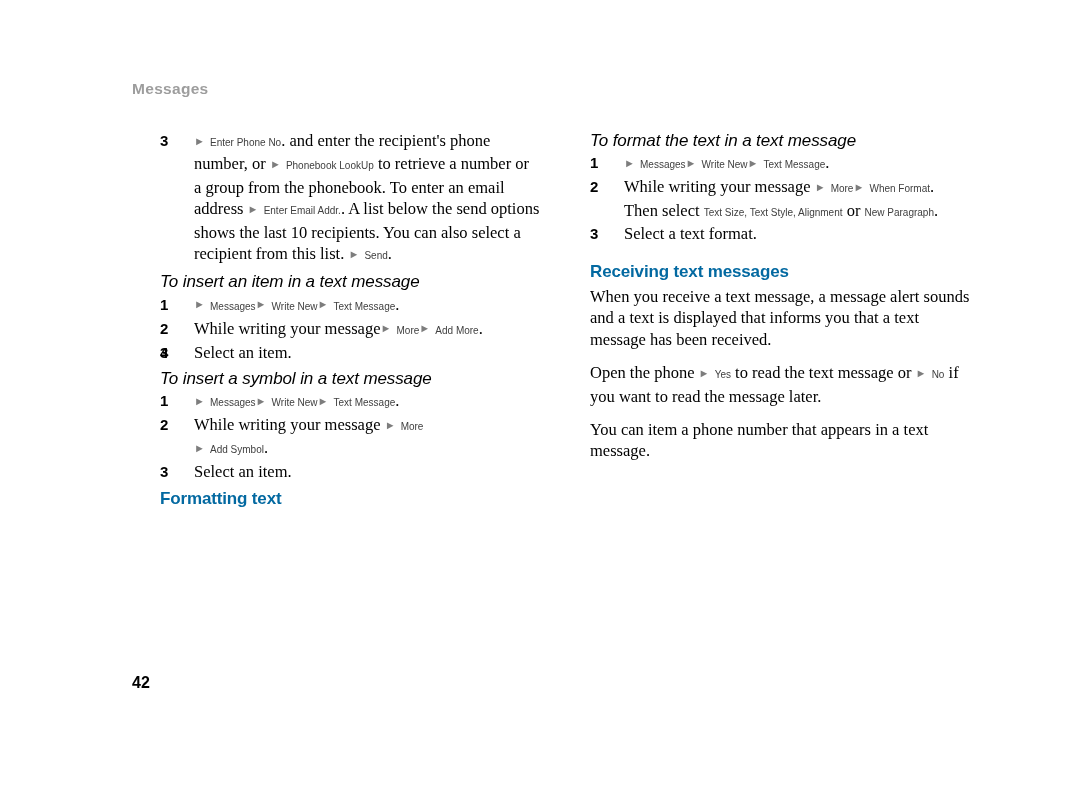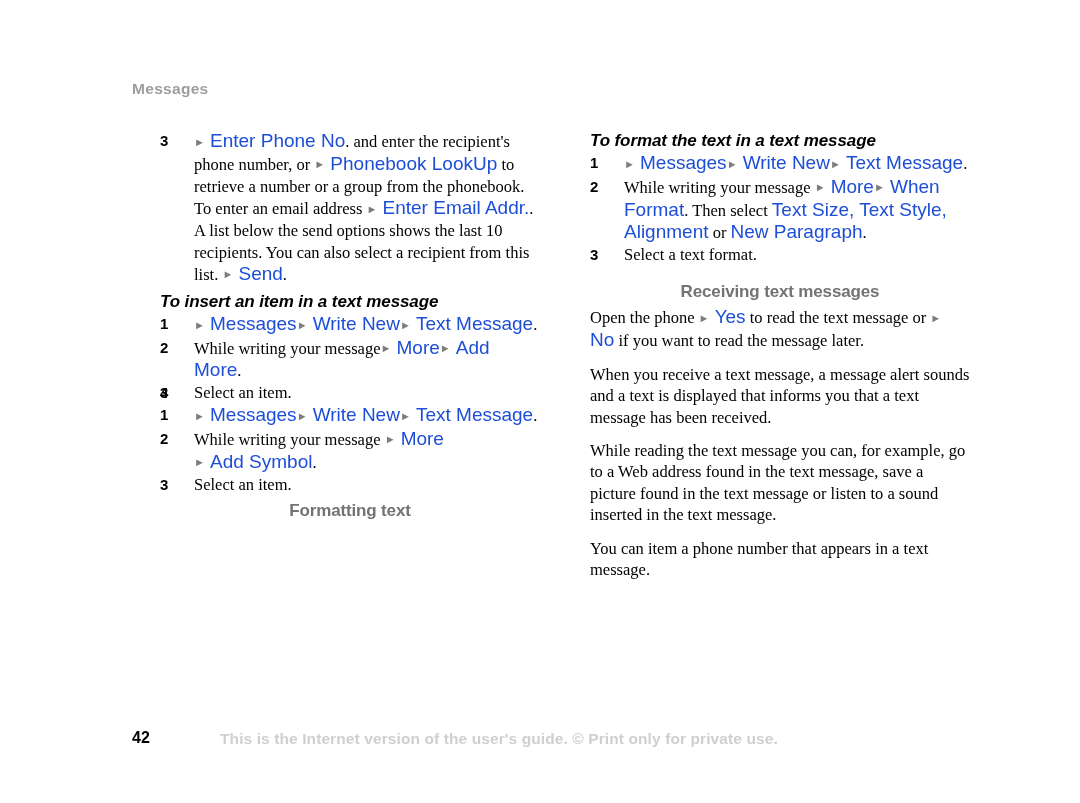--- a/index.html
+++ b/index.html
@@ -37,37 +37,36 @@
     position: absolute;
     top: 130px;
     width: 380px;
   }
   .col-left  { left: 160px; }
   .col-right { left: 590px; }
 
   
   .proc-heading {
     font-family: "Liberation Sans", sans-serif;
-    font-weight: bold;
+    font-weight: normal;
     font-style: italic;
     font-size: 17px;
     color: #000;
     margin: 0 0 1px 0;
     letter-spacing: -0.1px;
     line-height: 1.25;
   }
   .sec-heading {
     font-family: "Liberation Sans", sans-serif;
     font-weight: bold;
     font-size: 17px;
-    color: #737373;
+    color: #0369a1;
     margin: 0 0 3px 0;
     letter-spacing: -0.15px;
     line-height: 1.3;
-    text-align: center;
   }
   .space-before { margin-top: 5px; }
   .space-before-sm { margin-top: 16px; }
 
   
   ol.steps {
     list-style: none;
     margin: 0;
     padding: 0;
   }
@@ -92,22 +91,22 @@
   p.body {
     font-size: 16.5px;
     line-height: 21.4px;
     margin: 0 0 12px 0;
   }
   p.body.tight { margin-bottom: 0; }
 
   
   .ui {
     font-family: "Liberation Sans", sans-serif;
-    font-size: 19px;
-    color: #1d4ed8;
+    font-size: 10px;
+    color: #404040;
     font-weight: normal;
   }
   .arrow {
     font-family: "Liberation Sans", sans-serif;
     font-size: 11px;
     color: #7d7d7d;
     vertical-align: 1.5px;
     padding-right: 1px;
   }
 
@@ -125,21 +124,21 @@
   .key-icon svg {
     position: absolute;
     left: 2.5px;
     top: 4px;
   }
 
   
   .footer {
     position: absolute;
     left: 0;
-    top: 729px;
+    top: 674px;
     width: 928px;
     height: 30px;
   }
   .page-number {
     position: absolute;
     left: 132px;
     top: 0;
     font-family: "Liberation Sans", sans-serif;
     font-weight: bold;
     font-size: 16px;
@@ -184,20 +183,21 @@
       </li>
       <li>
         <span class="num">3</span>
       </li>
       <li>
         <span class="num">4</span>
         <span class="rich">Select an item.</span>
       </li>
     </ol>
 
+    <div class="proc-heading space-before">To insert a symbol in a text message</div>
     <ol class="steps">
       <li>
         <span class="num">1</span>
         <span class="rich"><span class="arrow">►</span> <span class="ui">Messages</span><span class="arrow">►</span> <span class="ui">Write New</span><span class="arrow">►</span> <span class="ui">Text Message</span>.</span>
       </li>
       <li>
         <span class="num">2</span>
         <span class="rich">While writing your message <span class="arrow">►</span> <span class="ui">More</span><br><span class="arrow">►</span> <span class="ui">Add Symbol</span>.</span>
       </li>
       <li>
@@ -222,26 +222,24 @@
         <span class="num">2</span>
         <span class="rich">While writing your message <span class="arrow">►</span> <span class="ui">More</span><span class="arrow">►</span> <span class="ui">When Format</span>. Then select <span class="ui">Text Size, Text Style, Alignment</span> or <span class="ui">New Paragraph</span>.</span>
       </li>
       <li>
         <span class="num">3</span>
         <span class="rich">Select a text format.</span>
       </li>
     </ol>
 
     <div class="sec-heading space-before-sm">Receiving text messages</div>
+    <p class="body">When you receive a text message, a message alert sounds and a text is displayed that informs you that a text message has been received.</p>
     <p class="body">Open the phone <span class="arrow">►</span> <span class="ui">Yes</span> to read the text message or <span class="arrow">►</span> <span class="ui">No</span> if you want to read the message later.</p>
-    <p class="body">When you receive a text message, a message alert sounds and a text is displayed that informs you that a text message has been received.</p>
-    <p class="body">While reading the text message you can, for example, go to a Web address found in the text message, save a picture found in the text message or listen to a sound inserted in the text message.</p>
 
     <p class="body tight">You can item a phone number that appears in a text message.</p>
 
   </div>
 
   <div class="footer">
     <div class="page-number">42</div>
-    <div class="footer-note">This is the Internet version of the user's guide. © Print only for private use.</div>
   </div>
 
 </div>
 
 </body></html>

